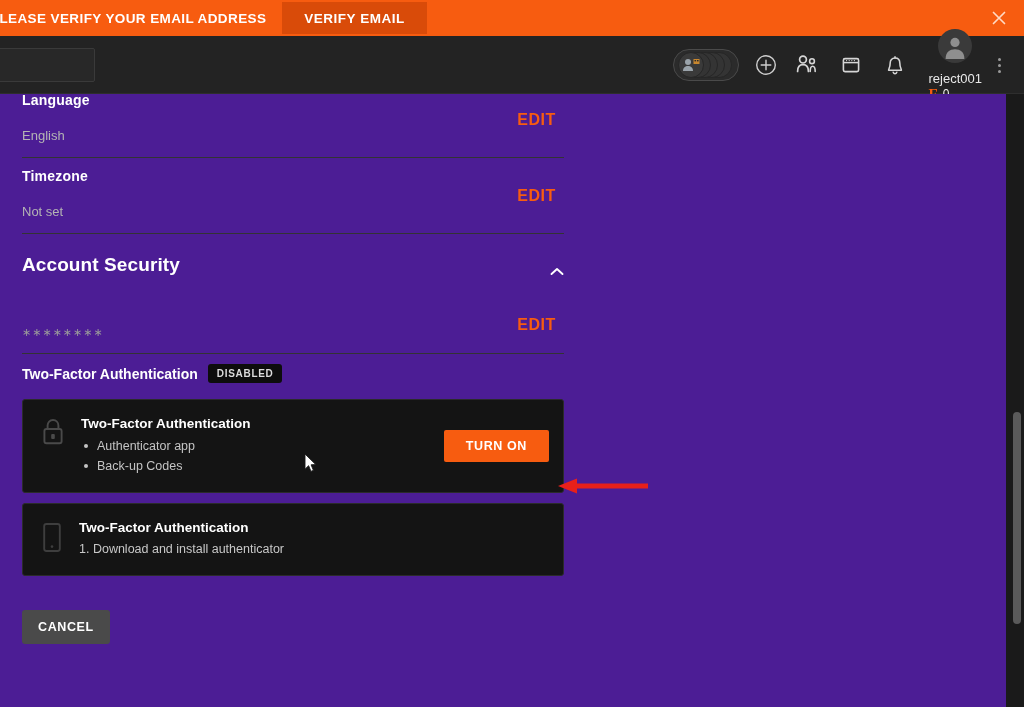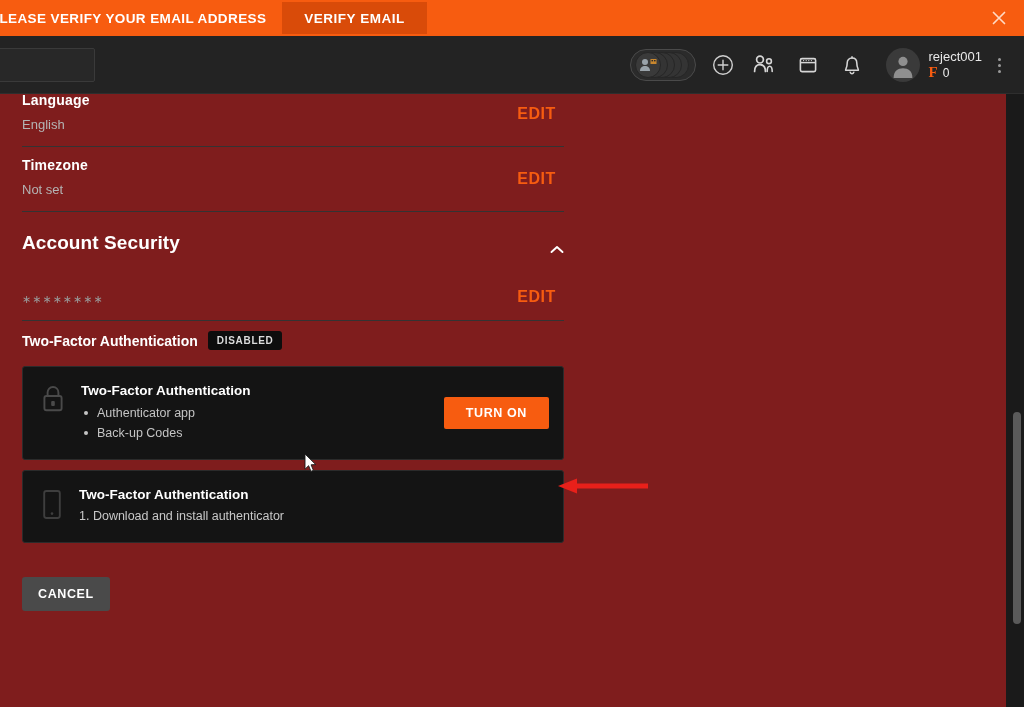--- a/index.html
+++ b/index.html
@@ -135,20 +135,21 @@
   }
   .icon-btn svg { display:block; }
 
   .add-btn { width: 38px; height: 58px; display:flex; align-items:center; justify-content:center; cursor:pointer; }
 
   .user-area {
     display: flex; align-items: center;
     gap: 9px;
     padding-left: 12px;
     cursor: pointer;
+    flex-direction: column;
   }
   .user-avatar {
     width: 34px; height: 34px;
     border-radius: 50%;
     background: #3a3a3a;
     display: flex; align-items: flex-end; justify-content: center;
     overflow: hidden;
   }
   .user-meta { display: flex; flex-direction: column; gap: 2px; line-height: 1; }
   .user-name { font-size: 13px; color: #e8e8e8; font-weight: normal; }
@@ -167,21 +168,21 @@
     gap: 3px; cursor: pointer;
   }
   .kebab i { width: 3px; height: 3px; background: #9a9a9a; border-radius: 50%; display:block; }
 
   
   .panel {
     position: absolute;
     top: 94px; left: 0;
     width: 1006px;
     height: 613px;
-    background: #7f1d1d;
+    background: #4c1d95;
     overflow: hidden;
   }
   .content {
     position: absolute;
     left: 22px;
     top: -12px;
     width: 542px;
   }
 
   .field-row {
@@ -189,21 +190,21 @@
     padding: 10px 0 14px 0;
     border-bottom: 1px solid #333333;
   }
   .field-label {
     font-size: 14px;
     font-weight: bold;
     color: #ffffff;
     letter-spacing: 0.2px;
   }
   .field-value {
-    margin-top: 9px;
+    margin-top: 20px;
     font-size: 13px;
     color: #b4b4b4;
   }
   .field-value.dots {
     letter-spacing: 1px;
     color: #9a9a9a;
     font-size: 11px;
   }
   .edit-link {
     position: absolute;

